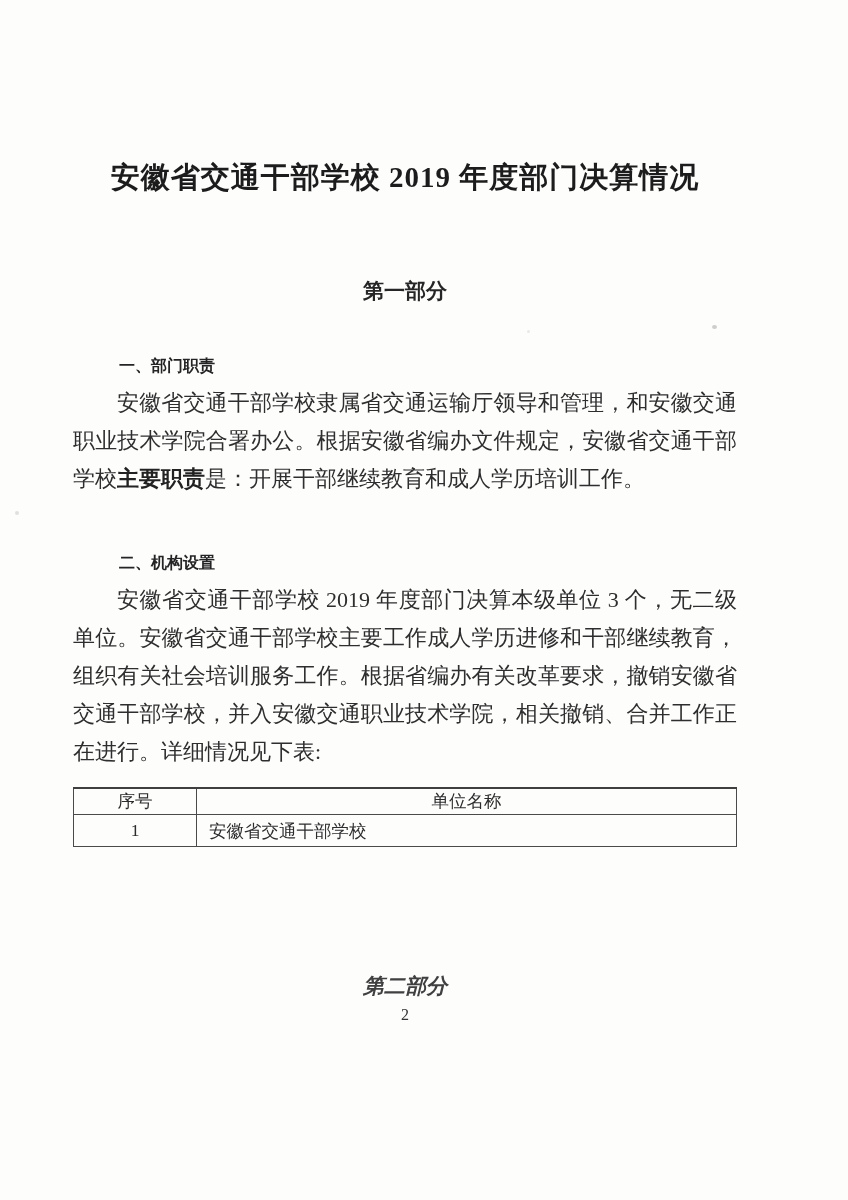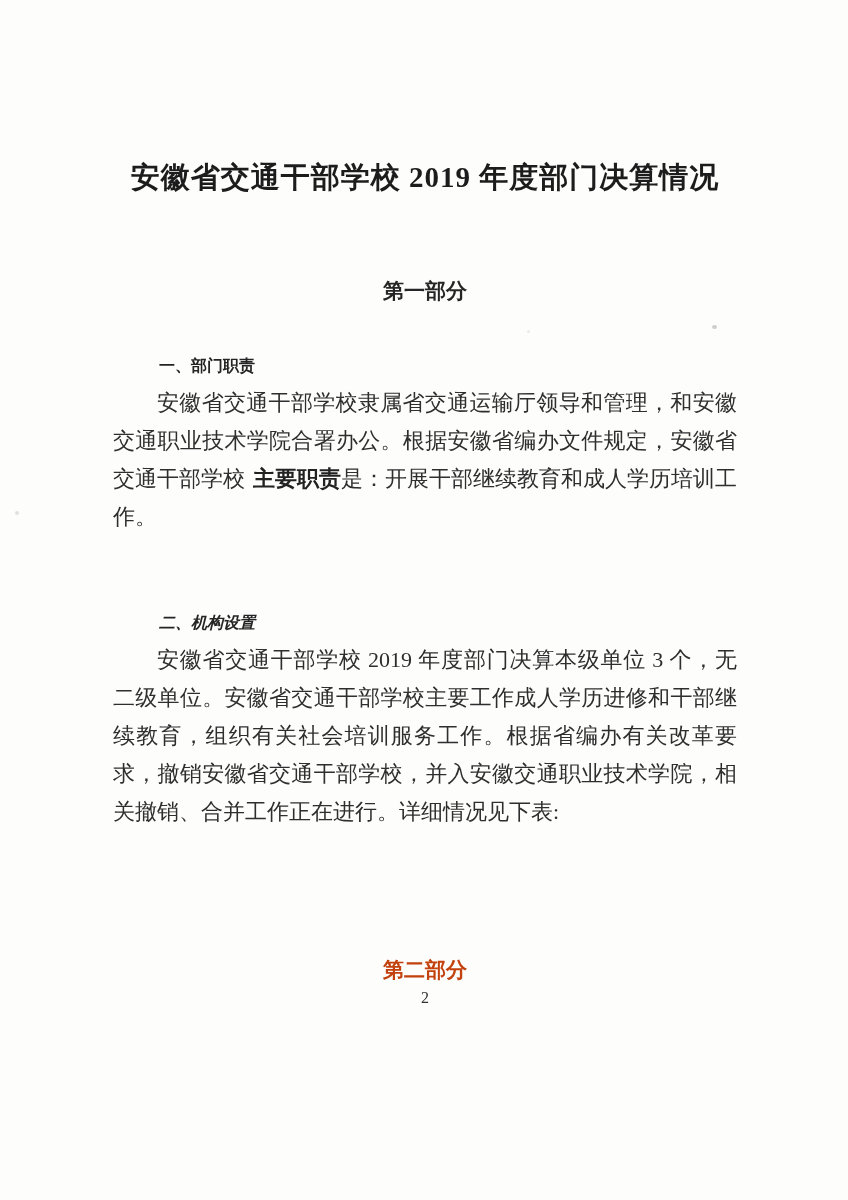--- a/index.html
+++ b/index.html
@@ -4,21 +4,21 @@
 <style>
   * { margin:0; padding:0; box-sizing:border-box; }
   html,body { background:#ffffff; }
   body { width:848px; font-family:"Liberation Serif","DejaVu Serif",serif; }
 
   .page {
     position:relative;
     width:848px; height:1200px;
     background:#fdfdfc;
     color:#2f2f2f;
-    padding:0 111px 0 113px;
+    padding:0 111px 0 73px;
     overflow:hidden;
   }
 
   .doc-title {
     margin-top:156px;
     text-align:center;
     font-family:"Liberation Serif","DejaVu Serif",serif;
     font-size:29px;
     font-weight:700;
     letter-spacing:1px;
@@ -31,46 +31,45 @@
     justify-content:center;
     align-items:baseline;
     gap:15px;
     font-family:"Liberation Sans","DejaVu Sans",sans-serif;
     font-size:21px;
     font-weight:600;
     color:#262626;
     line-height:1.4;
   }
   .part-one { margin-top:78px;align-items:flex-end; }
-  .part-two { margin-top:124px; font-weight:700; color:#c2410c; }
+  .part-two { margin-top:124px; font-weight:700; color:#404040;font-style:italic; }
 
   .sec-heading {
     padding-left:46px;
     font-family:"Liberation Sans","DejaVu Sans",sans-serif;
     font-size:16px;
     font-weight:700;
     color:#242424;
     line-height:1.35;
   }
   .sec-heading-1 { margin-top:50px; }
-  .sec-heading-2 { margin-top:76px;font-style:italic; }
+  .sec-heading-2 { margin-top:54px; }
 
   .para {
     margin-top:7px;
     font-size:22px;
     line-height:38px;
     text-align:justify;
     text-indent:2em;
     color:#2e2e2e;
   }
   .bold-run {
     font-weight:700;
     font-family:"Liberation Sans","DejaVu Sans",sans-serif;
     color:#222;
-    margin-left:8px;
   }
 
   table.unit-table {
     margin-top:16px;
     width:100%;
     border-collapse:collapse;
     table-layout:fixed;
     font-size:17.5px;
     color:#2c2c2c;
     border-top:2px solid #3f3f3f;
@@ -108,20 +107,34 @@
   </div>
 
   <h2 class="sec-heading sec-heading-1">一、部门职责</h2>
 
   <p class="para"><span>安徽省交通干部学校隶属省交通运输厅领导和管理，和安徽交通职业技术学院合署办公。根据安徽省编办文件规定，安徽省交通干部学校</span><span class="bold-run">主要职责</span><span>是：开展干部继续教育和成人学历培训工作。</span></p>
 
   <h2 class="sec-heading sec-heading-2">二、机构设置</h2>
 
   <p class="para">安徽省交通干部学校 2019 年度部门决算本级单位 3 个，无二级单位。安徽省交通干部学校主要工作成人学历进修和干部继续教育，组织有关社会培训服务工作。根据省编办有关改革要求，撤销安徽省交通干部学校，并入安徽交通职业技术学院，相关撤销、合并工作正在进行。详细情况见下表:</p>
 
+  <table class="unit-table">
+    <thead>
+      <tr>
+        <th class="col-index">序号</th>
+        <th>单位名称</th>
+      </tr>
+    </thead>
+    <tbody>
+      <tr>
+        <td class="col-index">1</td>
+        <td class="col-name-cell">安徽省交通干部学校</td>
+      </tr>
+    </tbody>
+  </table>
 
   <div class="part-line part-two">
     <span>第二部分</span>
   </div>
 
   <div class="page-num">2</div>
 
   <div class="speck speck-1"></div>
   <div class="speck speck-2"></div>
   <div class="speck speck-3"></div>

